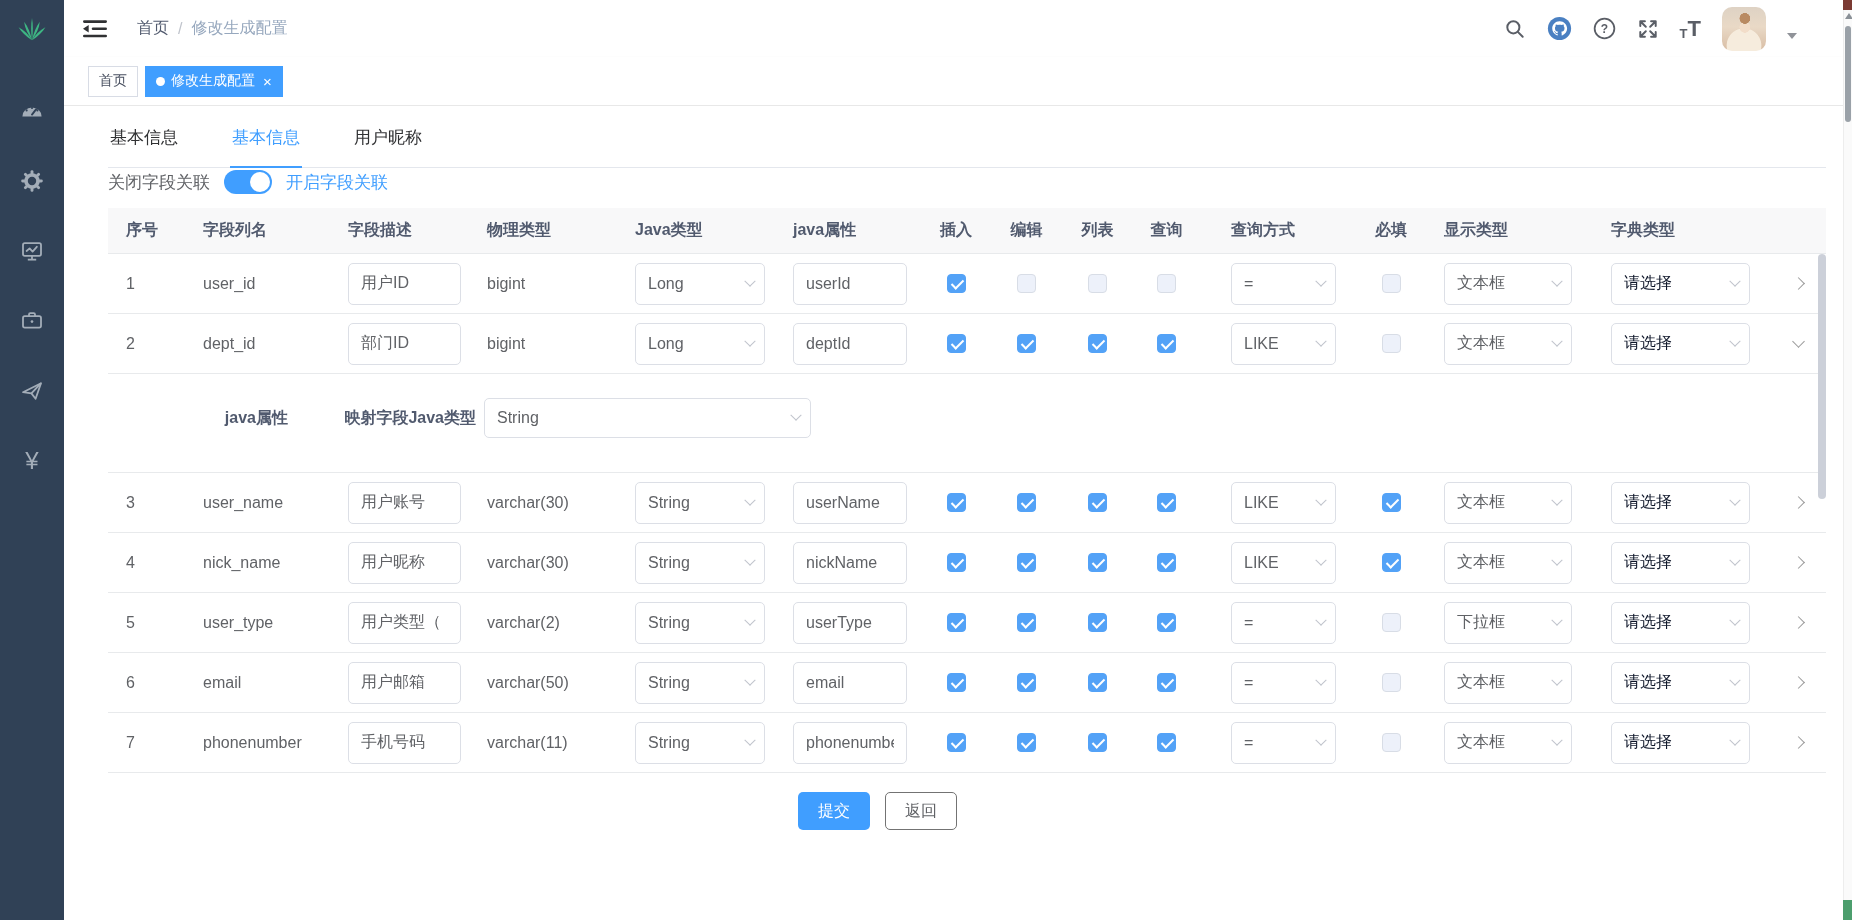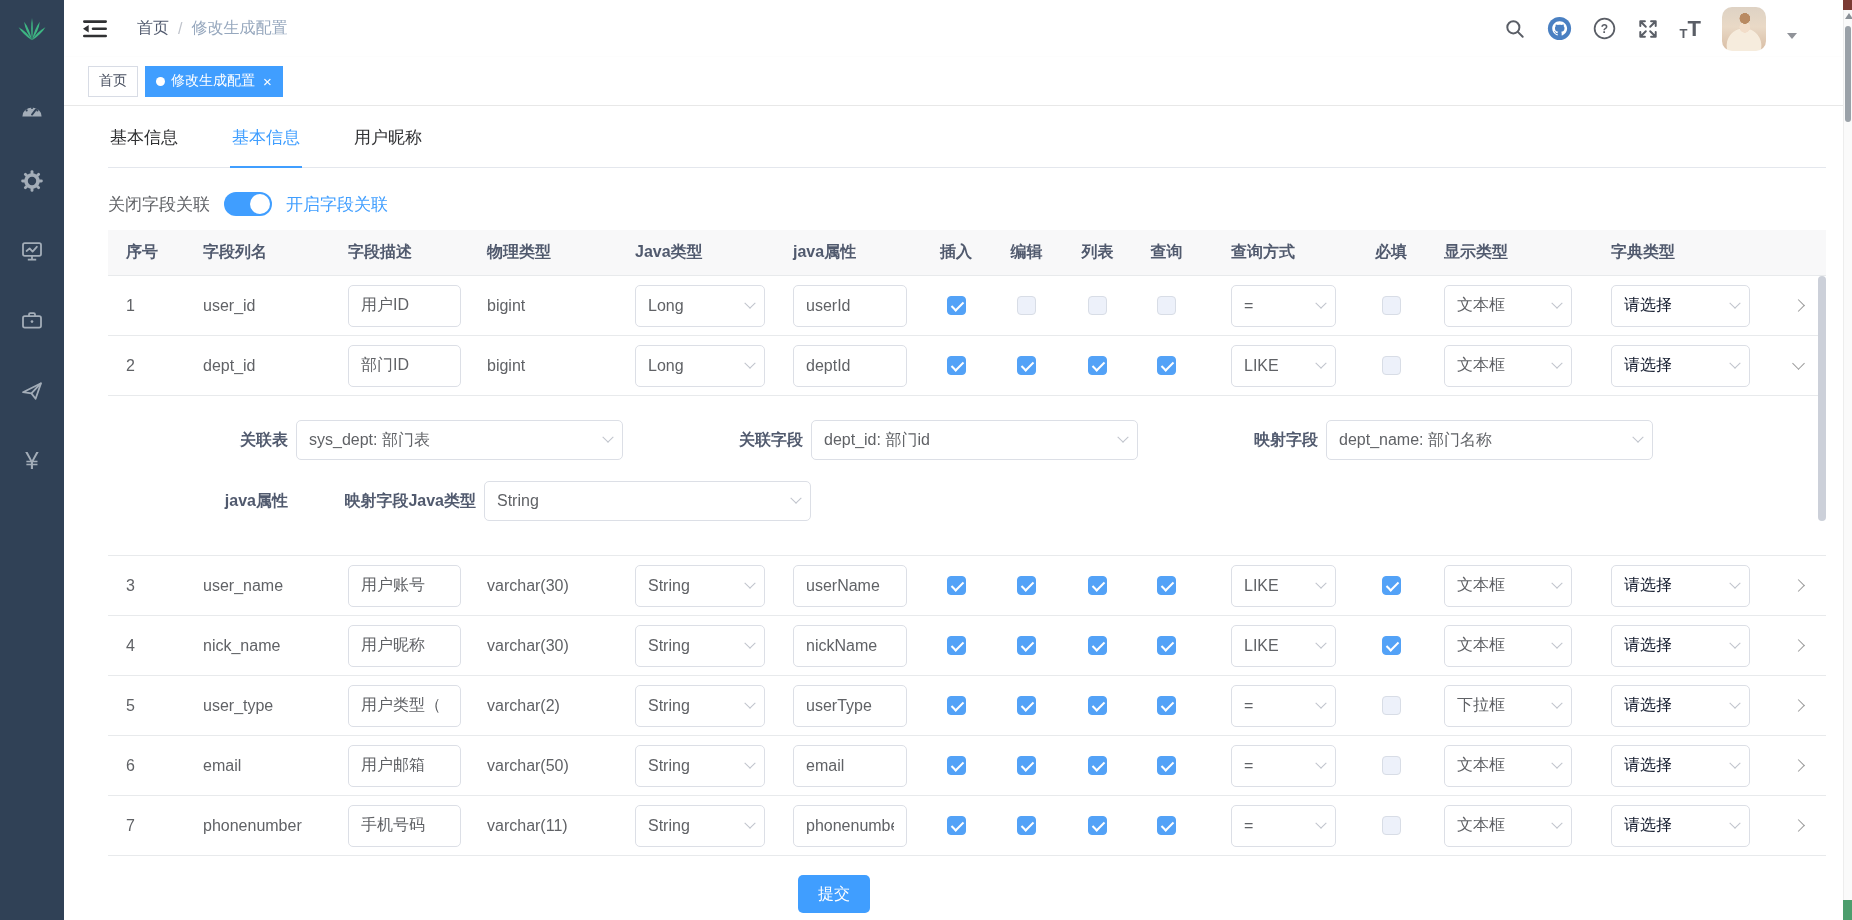--- a/index.html
+++ b/index.html
@@ -50,21 +50,21 @@
   .main { position:absolute; left:64px; top:106px; right:9px; bottom:0; background:#fff; padding-left:44px; }
   .content { width:1718px; }
 
   
   .tabs { display:flex; border-bottom:1px solid #e4e7ed; height:62px; align-items:flex-end; }
   .tab { font-size:17px; color:#303133; padding:0 2px 18px 2px; margin-right:50px; cursor:pointer; position:relative; }
   .tab.active { color:#409eff; }
   .tab.active::after { content:""; position:absolute; left:0; right:0; bottom:-1px; height:2px; background:#409eff; }
 
   
-  .relation-row { display:flex; align-items:center; margin-top:22px; height:28px; }
+  .relation-row { display:flex; align-items:center; height:28px; }
   .rel-label { font-size:17px; color:#606266; }
   .switch { width:48px; height:24px; border-radius:12px; background:#409eff; position:relative; margin:0 14px; cursor:pointer; }
   .switch .knob { position:absolute; right:2px; top:2px; width:20px; height:20px; border-radius:50%; background:#fff; }
   .rel-link { font-size:17px; color:#409eff; }
 
   
   .ftable { position:relative; margin-top:12px; width:1718px; font-size:16px; color:#606266; }
   .thead { display:flex; align-items:center; height:46px; background:#f8f8f9;
     border-bottom:1px solid #e8eaec; font-weight:700; color:#515a6e; }
   .trow { display:flex; align-items:center; height:60px; border-bottom:1px solid #e8eaec; }
@@ -106,21 +106,21 @@
   .exp-label { width:180px; text-align:right; font-weight:700; font-size:16px; color:#515a6e; flex:none; margin-right:8px; }
   .exp-control { width:327px; flex:none; }
   .exp-sel { width:327px; height:40px; }
   .exp-inp { width:327px; height:40px; }
 
   
   .table-thumb { position:absolute; right:0; top:46px; width:8px; height:245px; background:#ccd0d9; border-radius:4px; }
 
   
   .footer-row { width:1718px; display:flex; margin-top:19px; }
-  .footer-btns { display:flex; gap:15px; margin-left:690px;flex-direction:column; }
+  .footer-btns { display:flex; gap:15px; margin-left:690px; }
   .btn { height:38px; border-radius:5px; font-size:16px; padding:0 19px; cursor:pointer;
     display:flex; align-items:center; font-family:inherit; border:1px solid transparent; }
   .btn-primary { background:#409eff; color:#fff; }
   .btn-plain { background:#fff; border:1px solid #737373; color:#606266; }
 
   
   .page-scroll { position:absolute; right:0; top:0; width:9px; height:920px; background:#fafafa; border-left:1px solid #ededed; }
   .ps-red { position:absolute; top:0; right:0; width:9px; height:10px; background:#7b3a33; }
   .ps-up { position:absolute; top:13px; left:1px; width:0; height:0;
     border-left:4px solid transparent; border-right:4px solid transparent; border-bottom:6px solid #8a9097; }
@@ -388,37 +388,20 @@
                   <i class="sel-arrow"></i>
       </div>
     </div>
     <div class="cell c15 center">
                 <i class="exp-arrow open"></i>
               </div>
   </div>
 
   <div class="expansion">
     <div class="exp-row">
-                <div class="exp-label">关联表</div>
-                <div class="sel exp-sel exp-control">
-                  <span class="sel-text">sys_dept: 部门表</span>
-                  <i class="sel-arrow"></i>
-                </div>
-                <div class="exp-label">关联字段</div>
-                <div class="sel exp-sel exp-control">
-                  <span class="sel-text">dept_id: 部门id</span>
-                  <i class="sel-arrow"></i>
-                </div>
-                <div class="exp-label">映射字段</div>
-                <div class="sel exp-sel exp-control">
-                  <span class="sel-text">dept_name: 部门名称</span>
-                  <i class="sel-arrow"></i>
-                </div>
-              </div>
-    <div class="exp-row">
                 <div class="exp-label">java属性</div>
                 <div class="exp-label">映射字段Java类型</div>
                 <div class="sel exp-sel exp-control">
                   <span class="sel-text">String</span>
                   <i class="sel-arrow"></i>
                 </div>
               </div>
   </div>
 
   <div class="trow">

